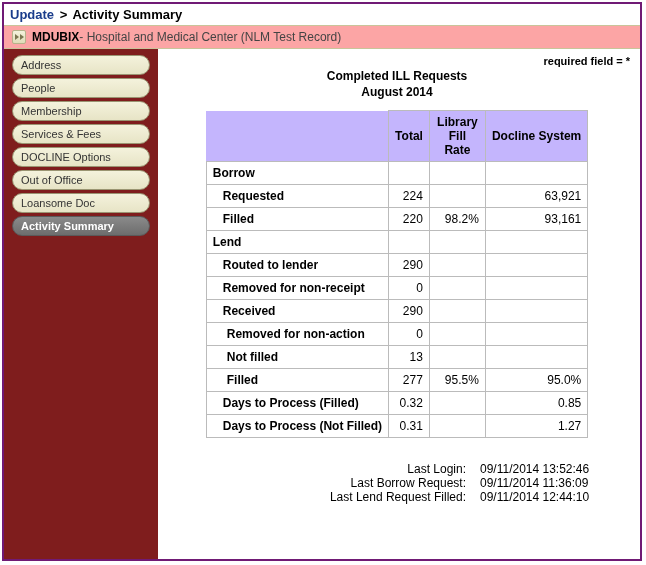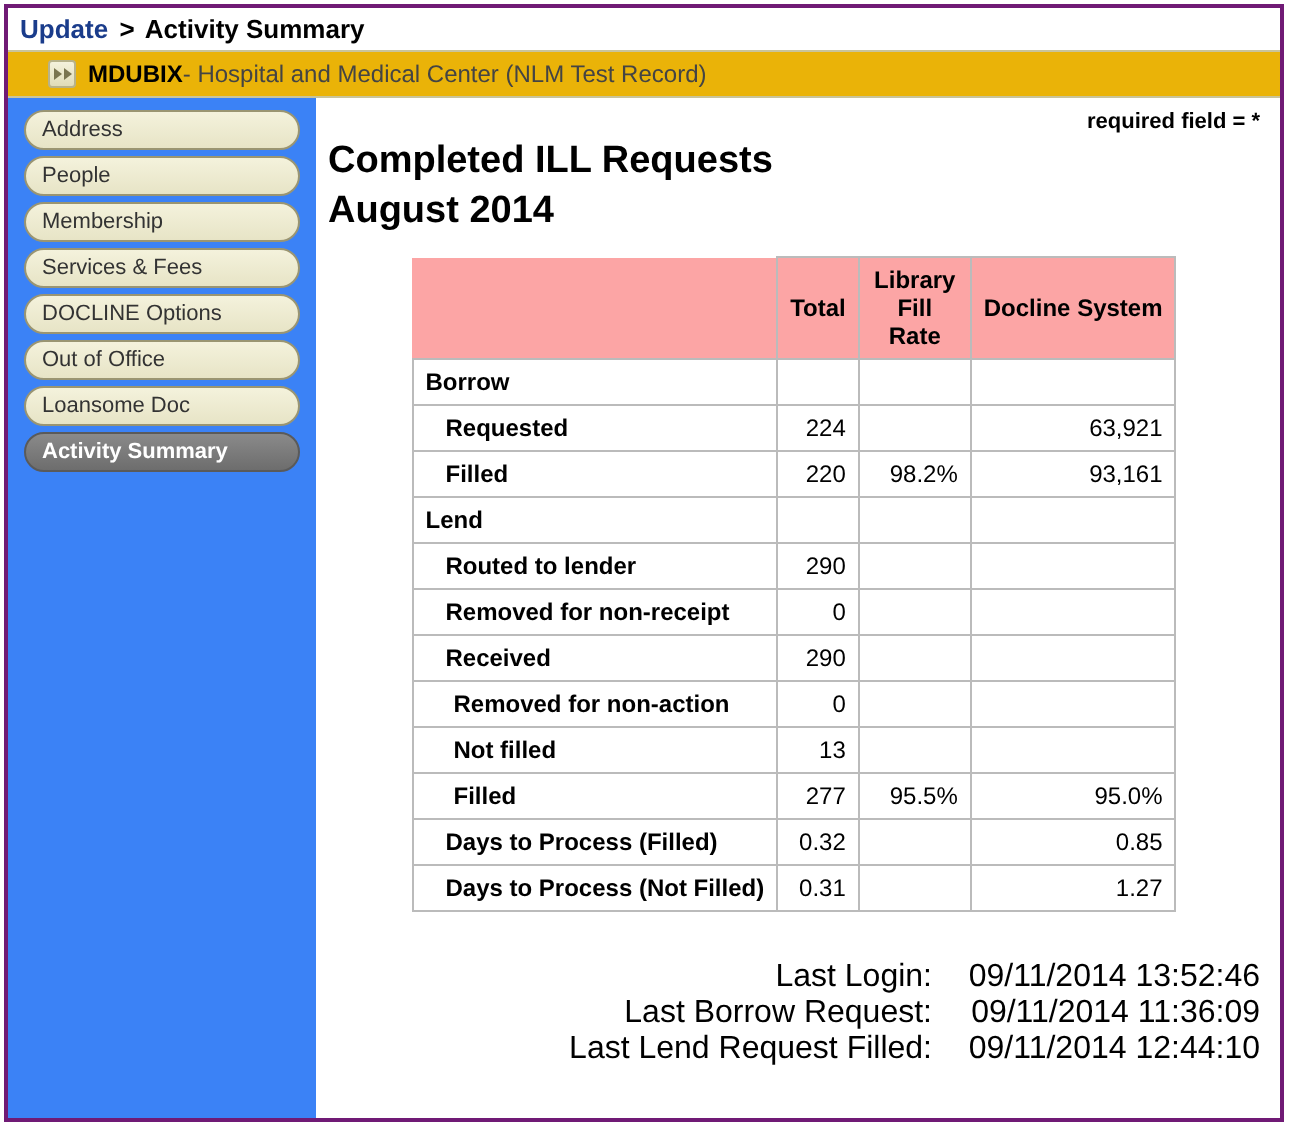--- a/index.html
+++ b/index.html
@@ -17,25 +17,25 @@
   }
   .top-bc {
     padding: 3px 6px 3px 6px;
     font-size: 13px;
     font-weight: bold;
   }
   .top-bc .update { color: #1a3c8b; }
   .top-bc .sep { color: #000; margin: 0 2px; }
   .top-bc .crumb2 { color: #000; }
   .inst-bar {
-    background: #eab308;
+    background: #fca5a5;
     border: 1px solid #c9c49a;
     border-left: none;
     border-right: none;
-    padding: 4px 20px;
+    padding: 4px 8px;
     font-size: 12px;
     display: flex;
     align-items: center;
   }
   .inst-bar .pager {
     display: inline-block;
     width: 14px; height: 14px;
     margin-right: 6px;
     border: 1px solid #b7b28a;
     background: linear-gradient(#f4f2dc,#e0dcb8);
@@ -55,21 +55,21 @@
   .inst-bar .pager::after  { border-left: 4px solid #7a7550; left: 7px; }
   .inst-bar .code { font-weight: bold; color: #000; }
   .inst-bar .name { color: #444; }
   .body-area {
     display: flex;
     background: #e6e3c4;
   }
   .sidebar {
     width: 154px;
     padding: 6px 8px 6px 8px;
-    background: #3b82f6;
+    background: #7f1d1d;
   }
   .tab {
     display: block;
     width: 100%;
     text-align: left;
     font-family: Verdana, Geneva, sans-serif;
     font-size: 11px;
     padding: 3px 8px;
     margin-bottom: 3px;
     border: 1px solid #9a9572;
@@ -90,61 +90,61 @@
     padding: 6px 10px 10px 6px;
     min-height: 510px;
     position: relative;
   }
   .req {
     text-align: right;
     font-size: 11px;
     font-weight: bold;
   }
   .title-block {
-    text-align: left;
-    font-weight: bold;
-    font-size: 19px;
+    text-align: center;
+    font-weight: bold;
+    font-size: 12px;
     margin: 2px 0 10px 0;
     line-height: 1.3;
   }
   table.data {
     border-collapse: collapse;
     margin: 0 auto;
     font-size: 12px;
   }
   table.data th, table.data td {
     border: 1px solid #bbb;
     padding: 4px 6px;
   }
   table.data th {
     font-weight: bold;
     text-align: center;
     vertical-align: middle;
-    background: #fca5a5;
+    background: #c4b5fd;
   }
   table.data th.corner { border: none; }
   table.data td.lbl { text-align: left; font-weight: bold; }
   table.data td.lbl.ind1 { padding-left: 16px; }
   table.data td.lbl.ind2 { padding-left: 20px; }
   table.data td.num { text-align: right; }
   .meta {
     margin-top: 24px;
-    font-size: 16px;
+    font-size: 12px;
   }
   .meta-row {
     display: flex;
     justify-content: flex-end;
   }
   .meta-row .k {
     text-align: right;
     padding-right: 14px;
     min-width: 210px;
   }
   .meta-row .v {
-    text-align: right;
+    text-align: left;
     min-width: 150px;
   }
 </style>
 </head>
 <body>
 
 <div class="outer">
 
   <div class="top-bc">
     <span class="update">Update</span>

